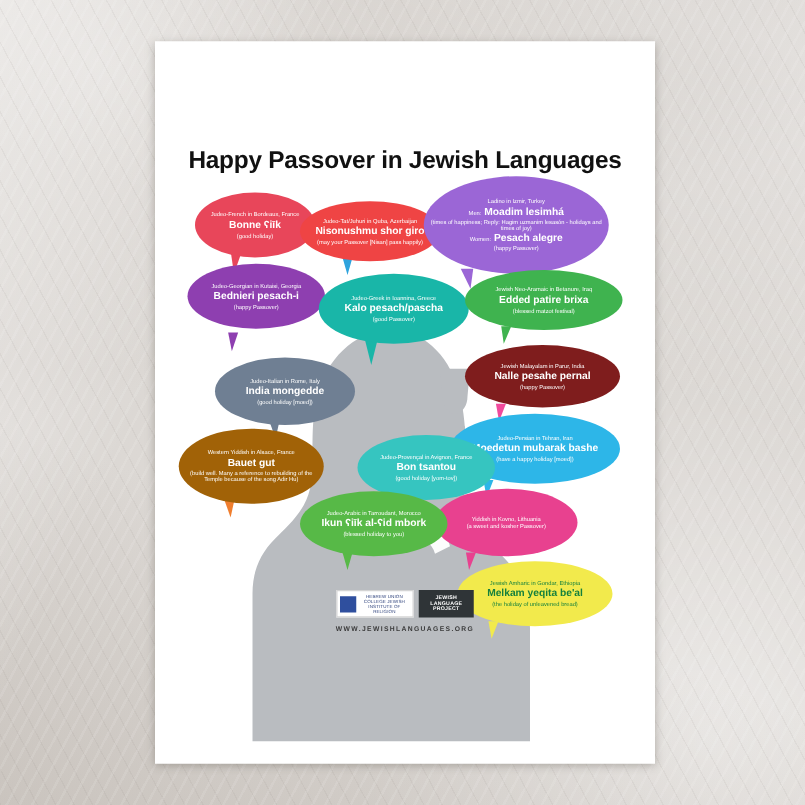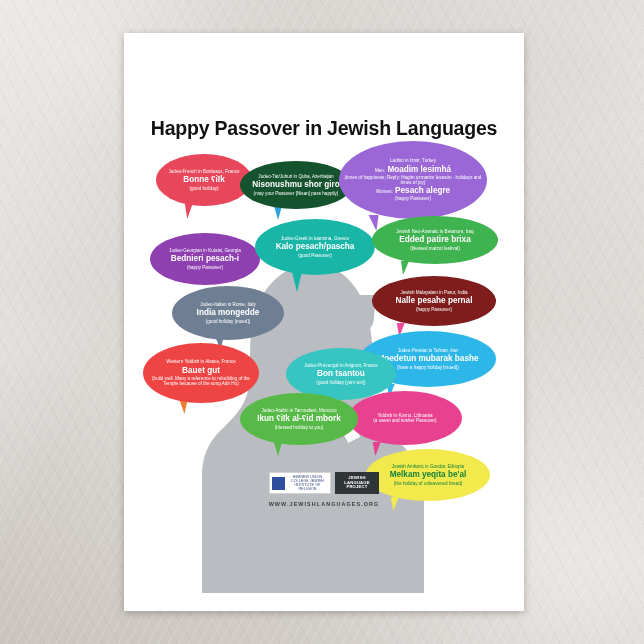--- a/index.html
+++ b/index.html
@@ -193,35 +193,35 @@
   <div id="poster-title">Happy Passover in Jewish Languages</div>
 
   <div id="bubbles-layer">
       <div class="tail" style="left: 60px; top: 170px; border-left: 4.5px solid transparent; border-right: 4.5px solid transparent; border-top: 16px solid rgb(232, 70, 90); transform: skewX(-6deg);"></div>
       <div class="bubble light" style="left: 32px; top: 121px; width: 96px; height: 52px; background: rgb(232, 70, 90);">
         <div class="src">Judeo-French in Bordeaux, France</div>
         <div class="main">Bonne ʕiīk</div>
         <div class="gloss">(good holiday)</div>
       </div>
       <div class="tail" style="left: 150px; top: 173px; border-left: 4.5px solid transparent; border-right: 4.5px solid transparent; border-top: 14px solid rgb(46, 163, 221); transform: skewX(0deg);"></div>
-      <div class="bubble light" style="left: 116px; top: 128px; width: 112px; height: 48px; background: #14532d; align-items: center;">
+      <div class="bubble light" style="left: 116px; top: 128px; width: 112px; height: 48px; background: #ef4444; align-items: center;">
         <div class="src">Judeo-Tat/Juhuri in Quba, Azerbaijan</div>
         <div class="main">Nisonushmu shor giro</div>
         <div class="gloss">(may your Passover [Nisan] pass happily)</div>
       </div>
       <div class="tail" style="left: 246px; top: 182px; border-left: 5px solid transparent; border-right: 5px solid transparent; border-top: 16px solid rgb(155, 102, 214); transform: skewX(10deg);"></div>
       <div class="bubble light" style="left: 215px; top: 108px; width: 148px; height: 78px; background: rgb(155, 102, 214);">
         <div class="src">Ladino in Izmir, Turkey</div>
         <div class="main"><span style="font-size:4.6px;font-weight:normal">Men:</span> Moadim lesimhá</div>
         <div class="gloss">(times of happiness; Reply: Hagim uzmanim lesasón - holidays and times of joy)</div>
         <div class="main"><span style="font-size:4.6px;font-weight:normal">Women:</span> Pesach alegre</div>
         <div class="gloss">(happy Passover)</div>
       </div>
       <div class="tail" style="left: 58px; top: 233px; border-left: 4.5px solid transparent; border-right: 4.5px solid transparent; border-top: 15px solid rgb(142, 63, 176); transform: skewX(-4deg);"></div>
-      <div class="bubble light" style="left: 26px; top: 200px; width: 110px; height: 52px; background: rgb(142, 63, 176);">
+      <div class="bubble light" style="left: 26px; top: 178px; width: 110px; height: 52px; background: rgb(142, 63, 176);">
         <div class="src">Judeo-Georgian in Kutaisi, Georgia</div>
         <div class="main">Bednieri pesach-i</div>
         <div class="gloss">(happy Passover)</div>
       </div>
       <div class="tail" style="left: 168px; top: 239px; border-left: 5px solid transparent; border-right: 5px solid transparent; border-top: 20px solid rgb(25, 182, 168); transform: skewX(0deg);"></div>
       <div class="bubble light" style="left: 131px; top: 186px; width: 120px; height: 56px; background: rgb(25, 182, 168);">
         <div class="src">Judeo-Greek in Ioannina, Greece</div>
         <div class="main">Kalo pesach/pascha</div>
         <div class="gloss">(good Passover)</div>
       </div>
@@ -243,21 +243,21 @@
         <div class="main">Nalle pesahe pernal</div>
         <div class="gloss">(happy Passover)</div>
       </div>
       <div class="tail" style="left: 262px; top: 351px; border-left: 4.5px solid transparent; border-right: 4.5px solid transparent; border-top: 14px solid rgb(45, 182, 232); transform: skewX(-6deg);"></div>
       <div class="bubble light" style="left: 236px; top: 298px; width: 136px; height: 56px; background: rgb(45, 182, 232);">
         <div class="src">Judeo-Persian in Tehran, Iran</div>
         <div class="main">Moedetun mubarak bashe</div>
         <div class="gloss">(have a happy holiday [moed])</div>
       </div>
       <div class="tail" style="left: 56px; top: 367px; border-left: 4.5px solid transparent; border-right: 4.5px solid transparent; border-top: 14px solid rgb(240, 126, 46); transform: skewX(4deg);"></div>
-      <div class="bubble light" style="left: 19px; top: 310px; width: 116px; height: 60px; background: #ef4444;">
+      <div class="bubble light" style="left: 19px; top: 310px; width: 116px; height: 60px; background: #a16207;">
         <div class="src">Western Yiddish in Alsace, France</div>
         <div class="main">Bauet gut</div>
         <div class="gloss">(build well. Many a reference to rebuilding of the Temple because of the song Adir Hu)</div>
       </div>
       <div class="tail" style="left: 196px; top: 364px; border-left: 4.5px solid transparent; border-right: 4.5px solid transparent; border-top: 14px solid rgb(54, 197, 192); transform: skewX(0deg);"></div>
       <div class="bubble light" style="left: 162px; top: 315px; width: 110px; height: 52px; background: rgb(54, 197, 192);">
         <div class="src">Judeo-Provençal in Avignon, France</div>
         <div class="main">Bon tsantou</div>
         <div class="gloss">(good holiday [yom-tov])</div>
       </div>

